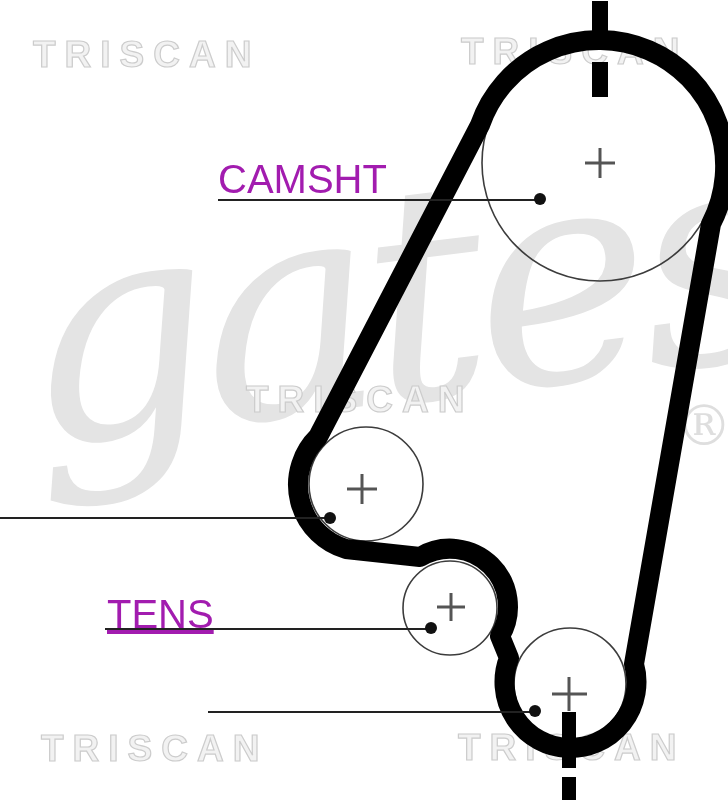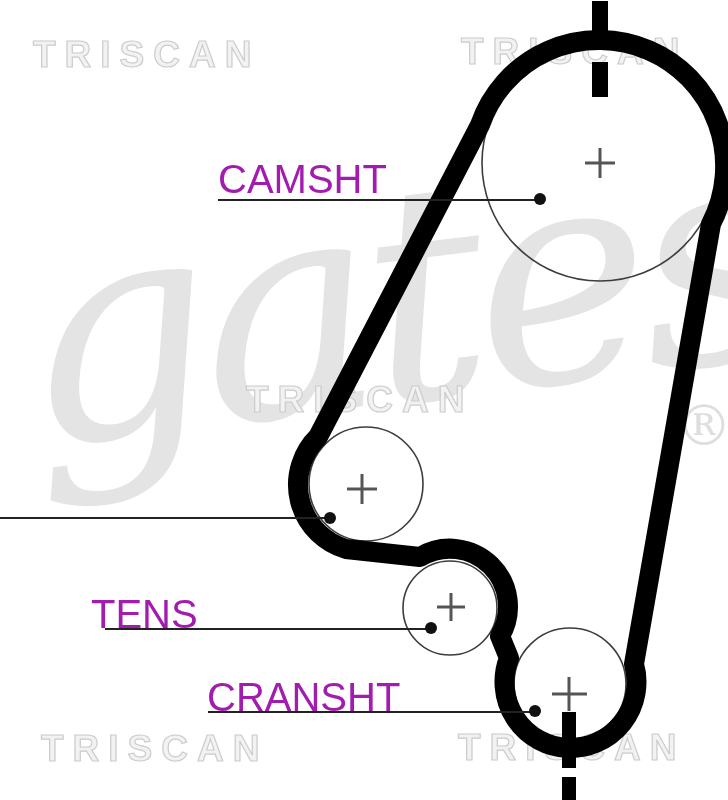--- a/index.html
+++ b/index.html
@@ -36,21 +36,21 @@
   
   #belt-svg{position:absolute;left:0;top:0;z-index:1;}
   
   .lbl{
     position:absolute;z-index:2;line-height:1;
     font-size:40px;color:#a21caf;font-family:"Liberation Sans", sans-serif;
     white-space:nowrap;user-select:none;
   }
   .lbl-camshaft{left:218px;top:159px;}
   .lbl-waterpump{left:13px;top:479px;}
-  .lbl-tensioner{left:91px;top:594px;}
+  .lbl-tensioner{left:107px;top:594px;text-decoration:underline;}
   .lbl-crankshaft{left:207px;top:677px;}
 </style>
 </head>
 <body>
 
 <div id="stage">
 
   <div class="wm-gates">gates</div>
   <div class="wm-reg">®</div>
   <div class="wm-triscan wm-tl">TRISCAN</div>
@@ -115,14 +115,13 @@
     <circle cx="431" cy="628" r="6" fill="#111111"></circle>
 
     <g stroke="#222222" stroke-width="1.8">
       <line x1="208" y1="712" x2="531" y2="712"></line>
     </g>
     <circle cx="535" cy="711" r="6" fill="#111111"></circle>
   </svg>
 
   <div class="lbl lbl-camshaft">CAMSHT</div>
   <div class="lbl lbl-tensioner">TENS</div>
-  <div class="lbl lbl-crankshaft">CRANSHT</div>
 </div>
 
 </body></html>

